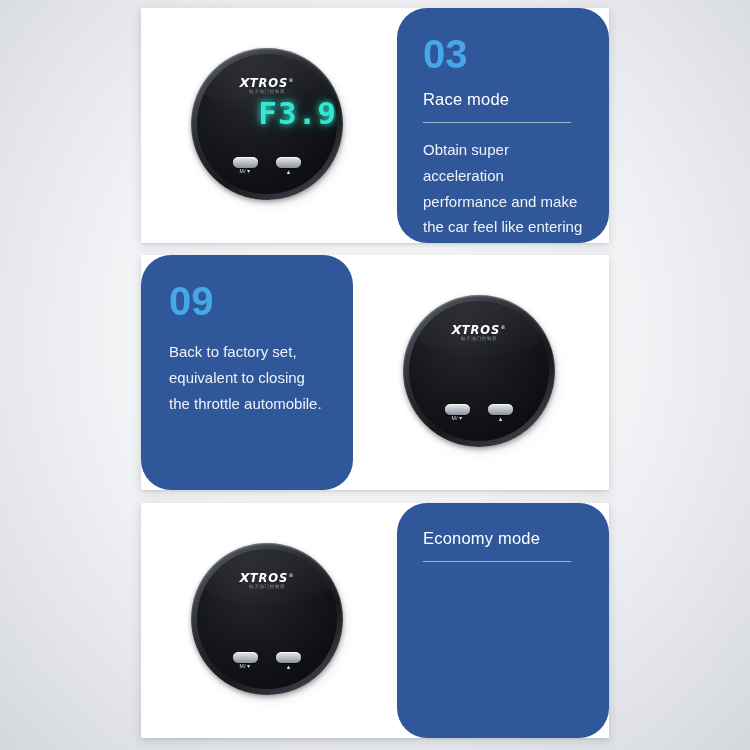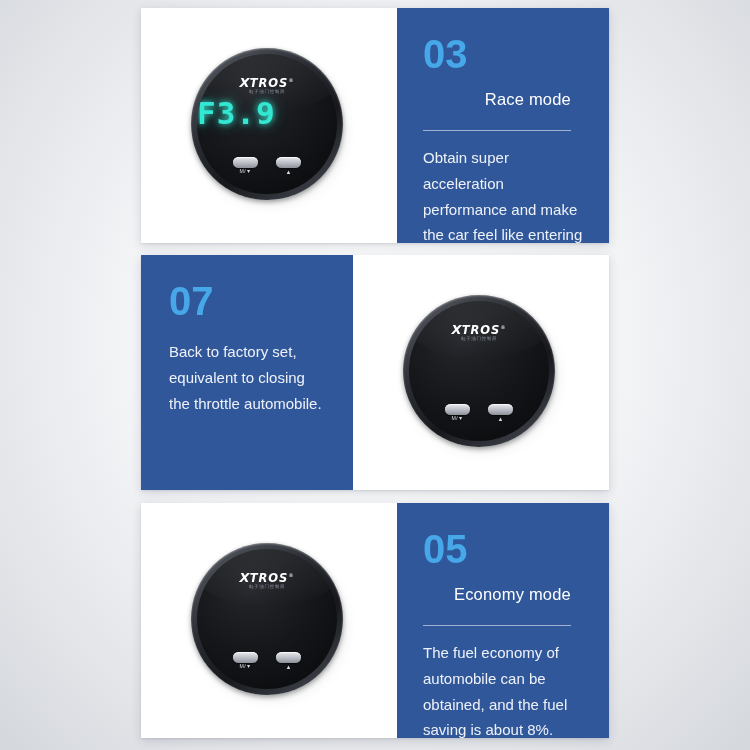--- a/index.html
+++ b/index.html
@@ -41,43 +41,43 @@
   }
   .half.device {
     width: 256px;
     background: #ffffff;
   }
   .half.text {
     width: 212px;
     background: #31579b;
     padding: 26px 24px 20px 26px;
     color: #ffffff;
+    border-radius: 30px;
   }
   .panel.reverse { flex-direction: row-reverse; }
   .panel.reverse .half.text { padding-left: 28px; }
 
   
   .num {
     font-size: 40px;
     font-weight: bold;
     color: #46a8e8;
     line-height: 1;
     letter-spacing: 0px;
     margin-bottom: 16px;
   }
   .mode-title {
     font-size: 16.5px;
     font-weight: normal;
     color: #ffffff;
     letter-spacing: .2px;
-    padding-bottom: 21px;
+    padding-bottom: 13px;
     border-bottom: 1px solid rgba(255,255,255,.55);
     display: inline-block;
     min-width: 148px;
-    text-align: right;
   }
   .desc {
     margin-top: 14px;
     font-size: 15px;
     line-height: 1.72;
     color: #eef2f8;
     max-width: 160px;
   }
   .panel.reverse .num { margin-bottom: 18px; }
 
@@ -161,21 +161,21 @@
     color: #8e93a0;
     font-size: 4.6px;
     letter-spacing: .6px;
   }
 
   .readout {
     position: absolute;
     top: 44px;
     left: 0;
     width: 100%;
-    text-align: left;
+    text-align: right;
     font-family: "DejaVu Sans Mono", monospace;
     font-size: 31px;
     font-weight: bold;
     letter-spacing: 1px;
     color: #33e8d2;
     text-shadow: 0 0 6px rgba(60,240,215,.85), 0 0 14px rgba(40,200,190,.55);
     line-height: 1;
   }
 
   .btns {
@@ -261,21 +261,21 @@
               <div class="btn-label">M/▼</div>
             </div>
             <div class="btn">
               <div class="btn-label tri">▲</div>
             </div>
           </div>
         </div>
       </div>
     </div>
     <div class="half text">
-      <div class="num">07</div>
+      <div class="num">09</div>
       <div class="desc">Back to factory set, equivalent to closing the throttle automobile.</div>
     </div>
   </div>
 
   <div class="panel p3">
     <div class="half device">
       <div class="dev-wrap">
         <div class="dev-shadow"></div>
         <div class="dev-ring"></div>
         <div class="dev-face">
@@ -289,19 +289,17 @@
               <div class="btn-label">M/▼</div>
             </div>
             <div class="btn">
               <div class="btn-label tri">▲</div>
             </div>
           </div>
         </div>
       </div>
     </div>
     <div class="half text">
-      <div class="num">05</div>
       <div class="mode-title">Economy mode</div>
-      <div class="desc">The fuel economy of automobile can be obtained, and the fuel saving is about 8%.</div>
     </div>
   </div>
 
 </div>
 
 </body></html>

